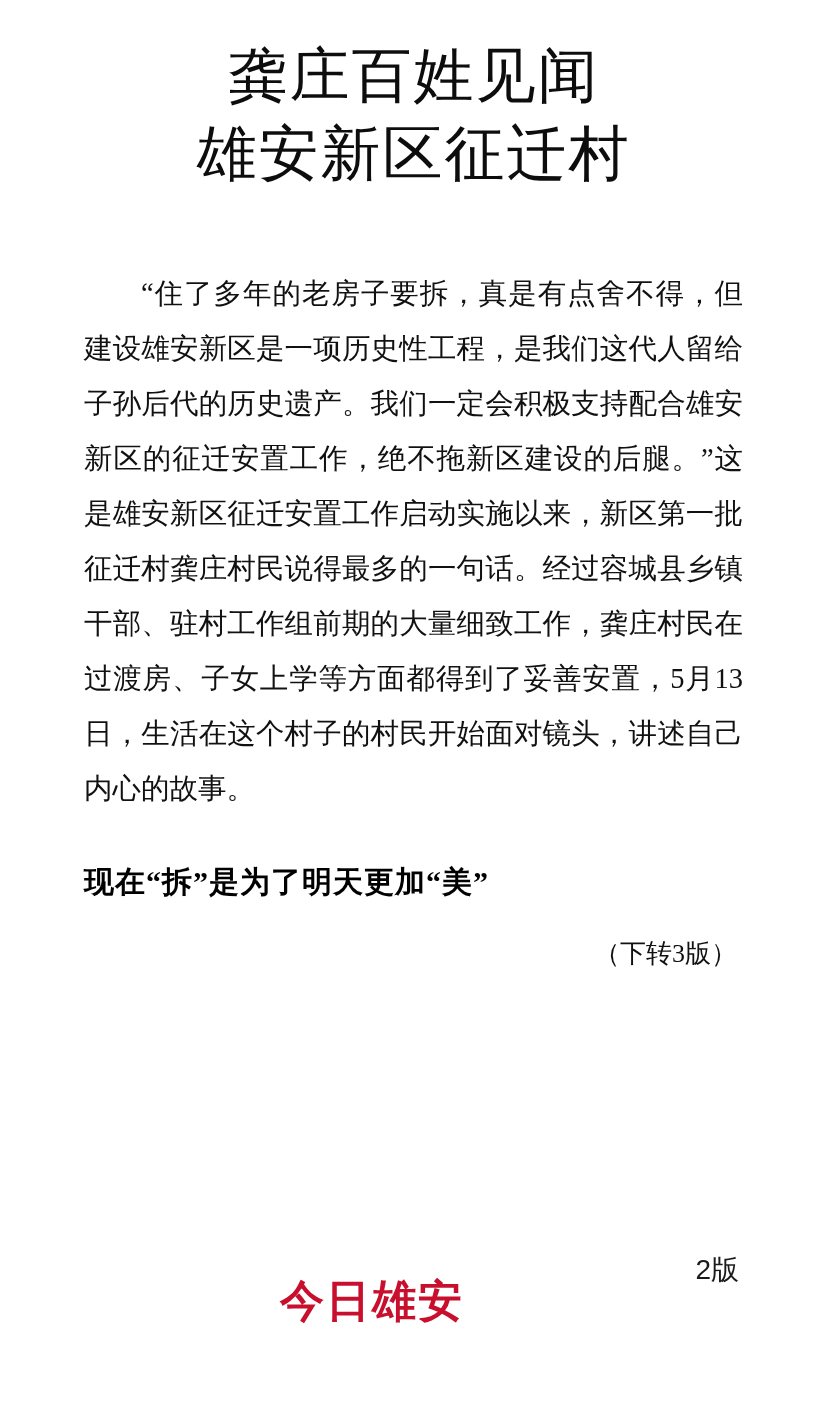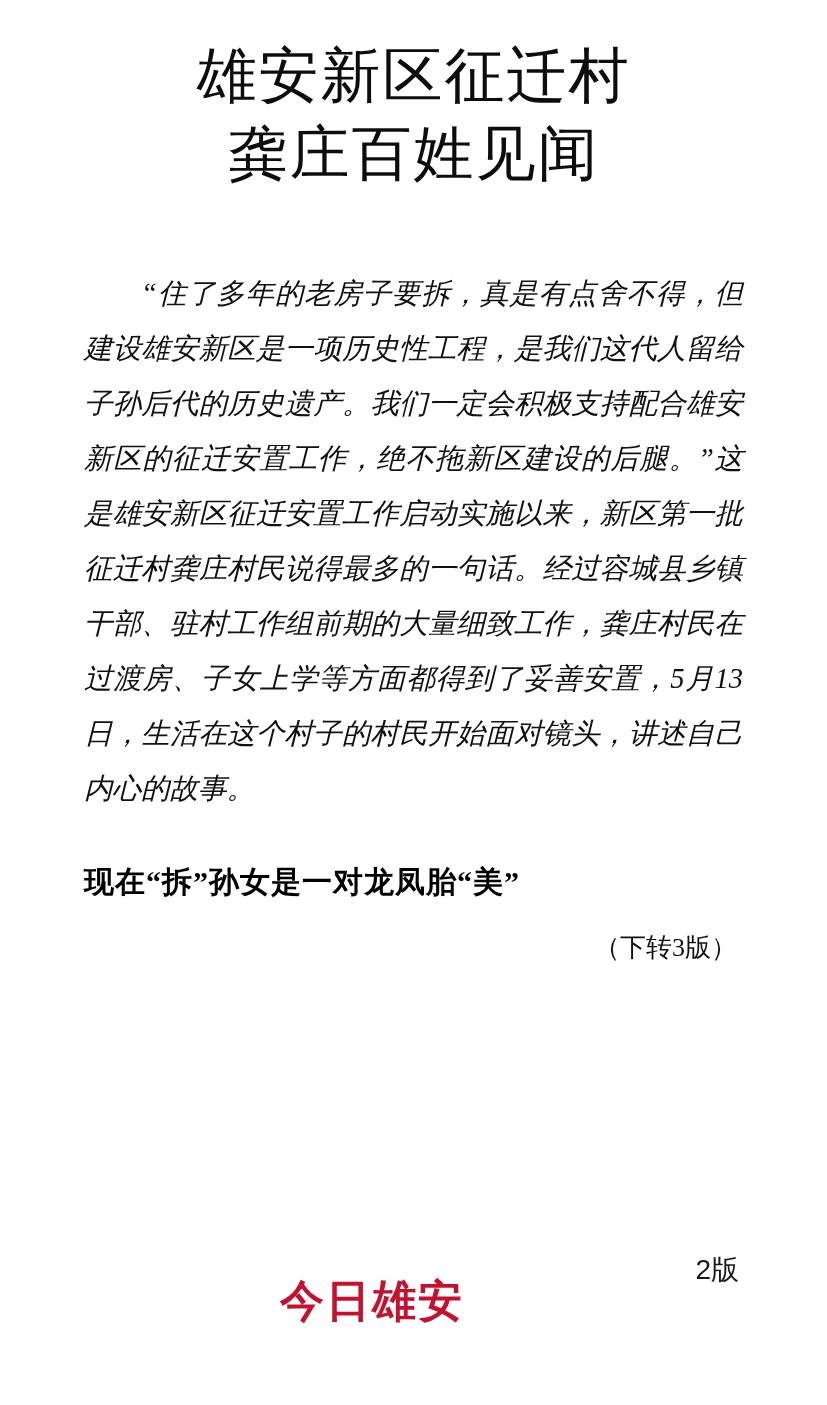--- a/index.html
+++ b/index.html
@@ -42,37 +42,36 @@
     font-size: 28.5px;
     line-height: 55px;
     text-align: justify;
     text-justify: inter-ideograph;
     color: #111111;
     letter-spacing: 0px;
   }
   .lead {
     margin-top: 74px;
     text-indent: 2em;
-    font-style: italic;
   }
   .subhead {
     margin-top: 42px;
     font-size: 30px;
     line-height: 48px;
     font-weight: bold;
     letter-spacing: 1px;
     color: #000000;
     text-align: left;
   }
   .para {
     margin-top: 36px;
     text-indent: 2em;
   }
   .continued {
-    margin-top: 22px;
+    margin-top: 28px;
     text-align: right;
     font-size: 26px;
     line-height: 40px;
     color: #111111;
     padding-right: 6px;
   }
 
   
   .footer {
     position: absolute;
@@ -113,27 +112,27 @@
     padding-bottom: 34px;
     padding-right: 4px;
   }
 </style>
 </head>
 <body>
 
 <div class="page">
 
   <div class="title-block">
+    <div class="title-line">龚庄百姓见闻</div>
     <div class="title-line">雄安新区征迁村</div>
-    <div class="title-line">龚庄百姓见闻</div>
   </div>
 
   <div class="lead">“住了多年的老房子要拆，真是有点舍不得，但建设雄安新区是一项历史性工程，是我们这代人留给子孙后代的历史遗产。我们一定会积极支持配合雄安新区的征迁安置工作，绝不拖新区建设的后腿。”这是雄安新区征迁安置工作启动实施以来，新区第一批征迁村龚庄村民说得最多的一句话。经过容城县乡镇干部、驻村工作组前期的大量细致工作，龚庄村民在过渡房、子女上学等方面都得到了妥善安置，5月13日，生活在这个村子的村民开始面对镜头，讲述自己内心的故事。</div>
 
-  <div class="subhead">现在“拆”孙女是一对龙凤胎“美”</div>
+  <div class="subhead">现在“拆”是为了明天更加“美”</div>
 
 
   <div class="continued">（下转3版）</div>
 
   <div class="footer">
     <div class="footer-left">
       <div class="brand">今日雄安</div>
     </div>
     <div class="page-number">2版</div>
   </div>

